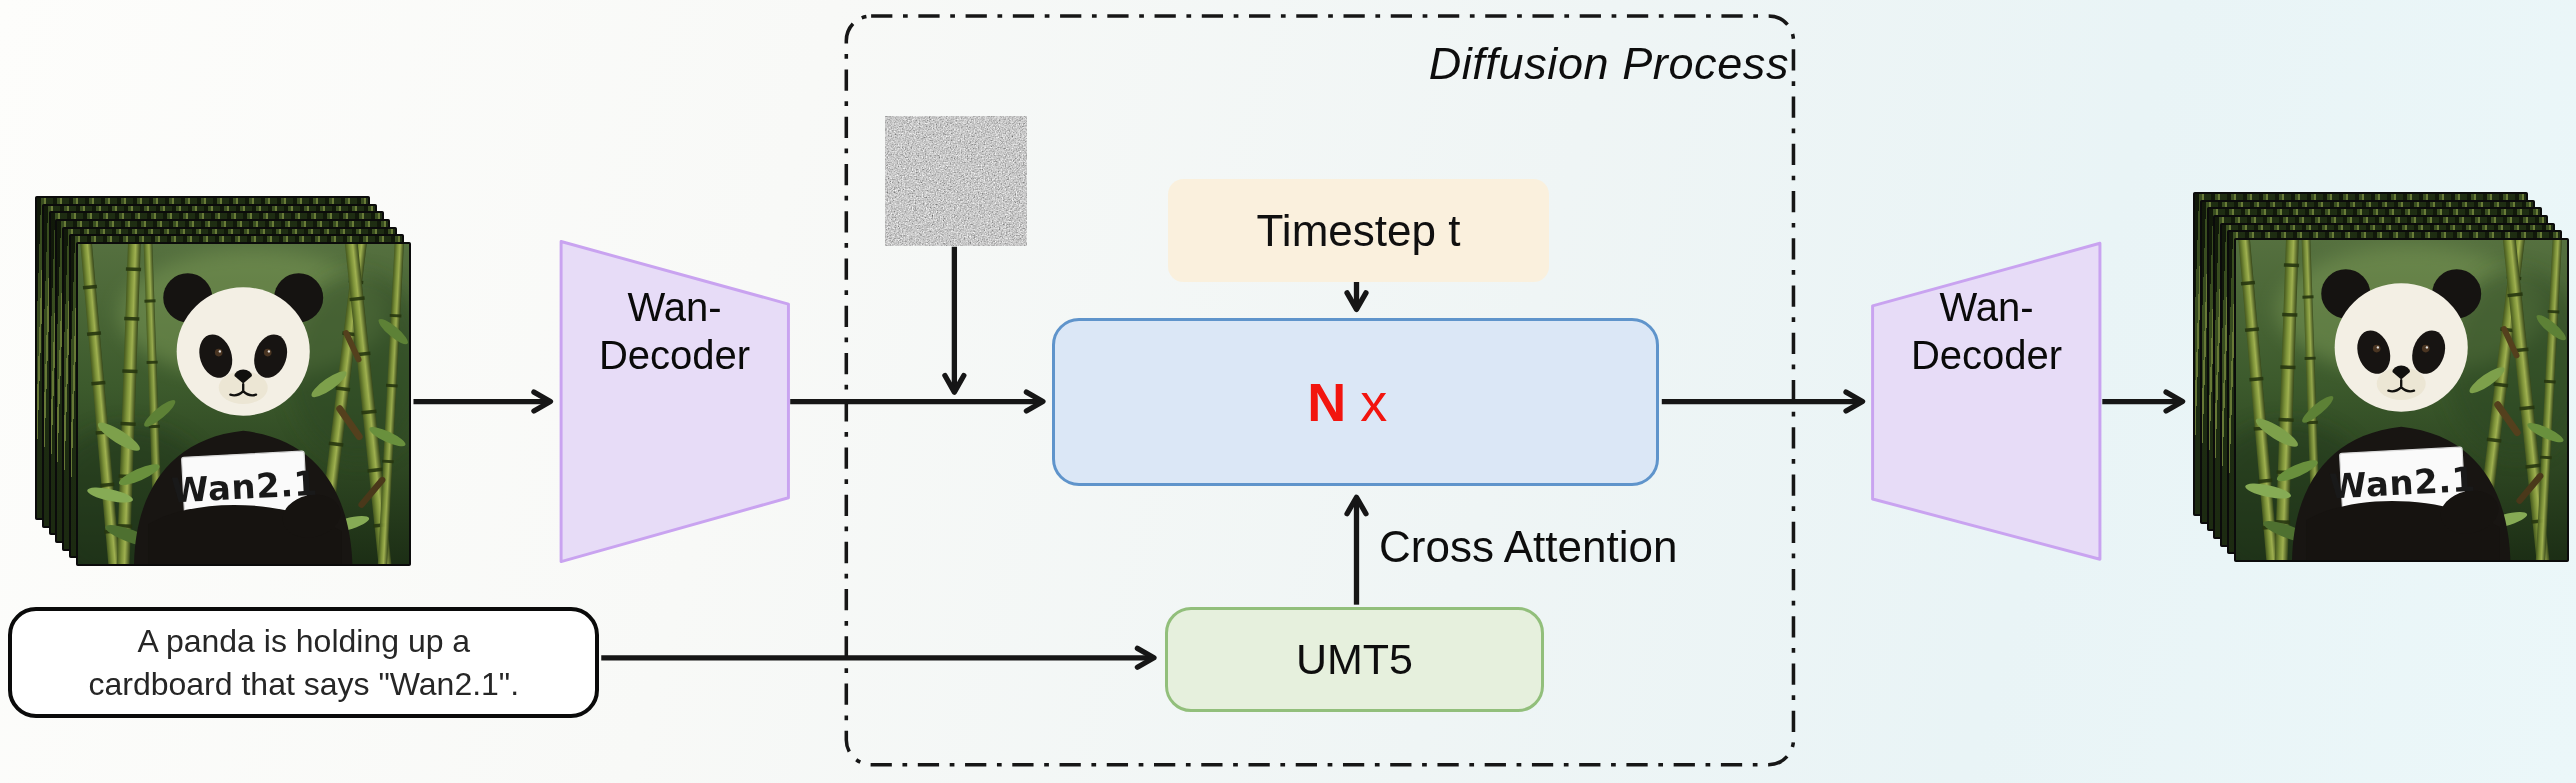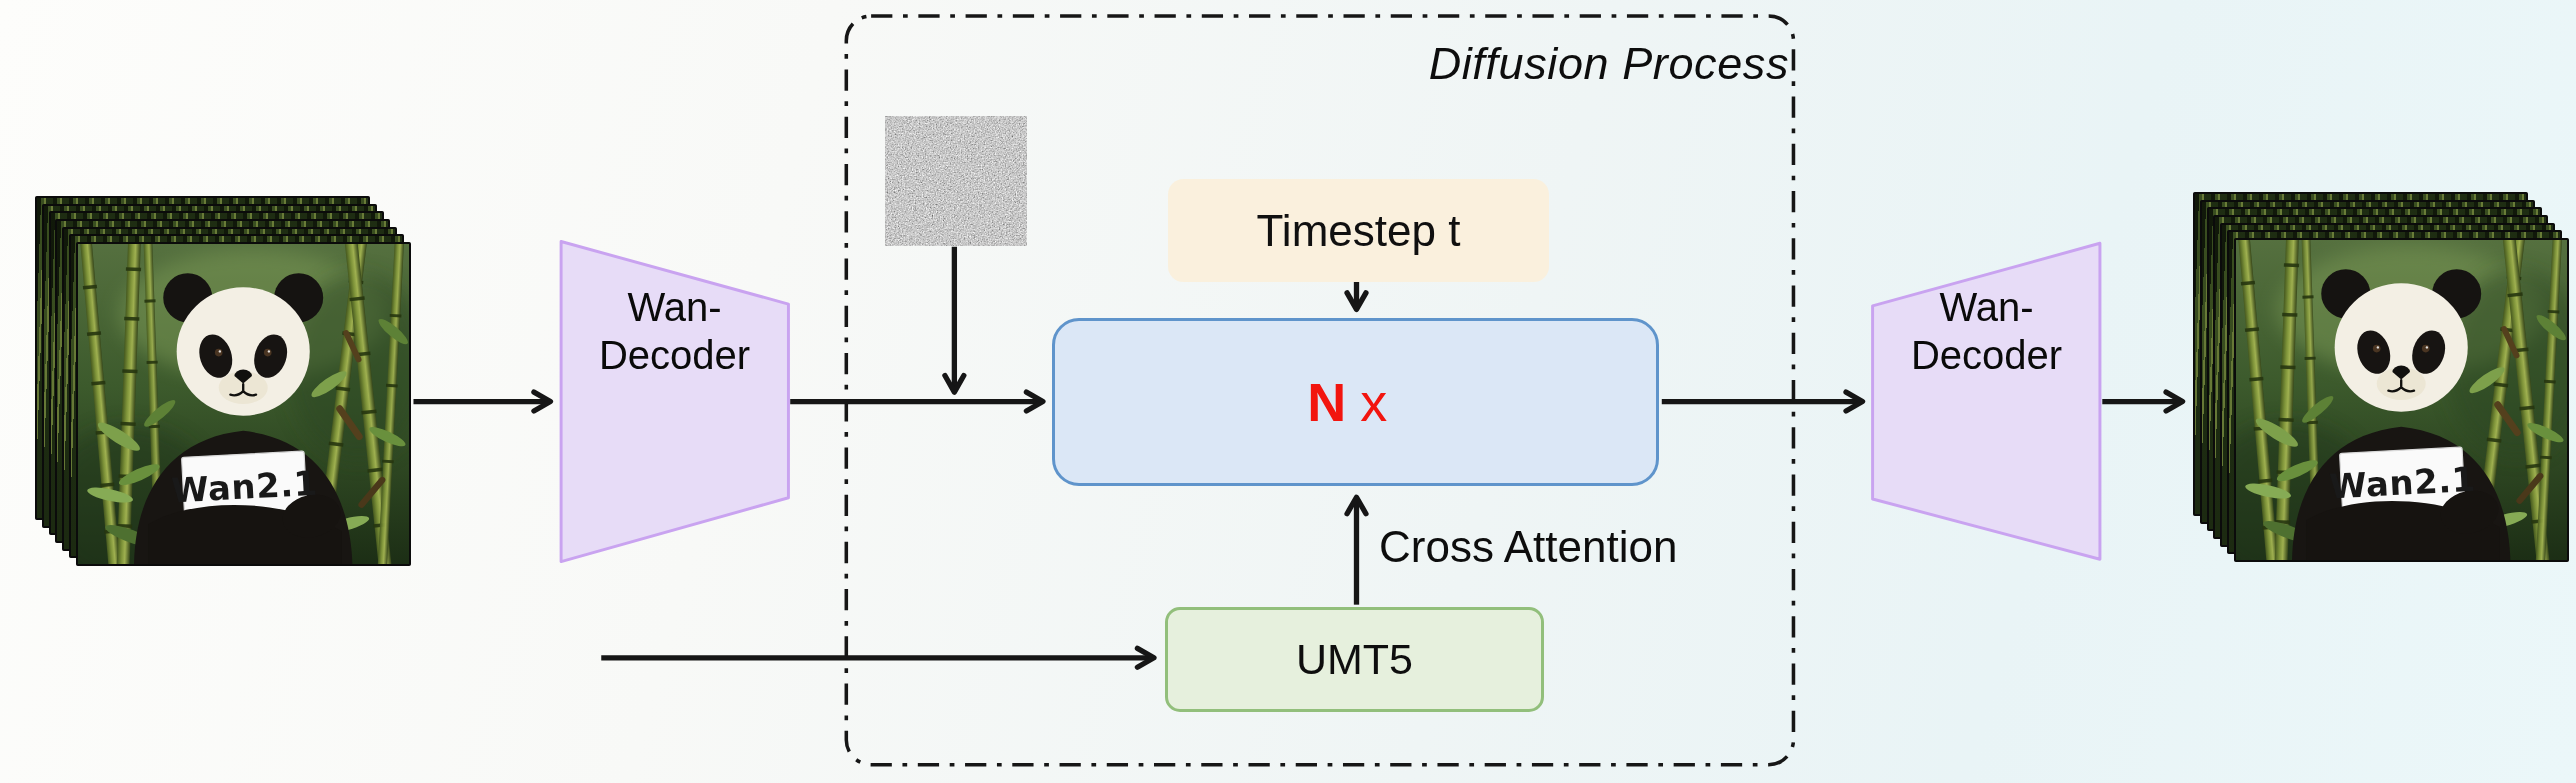--- a/index.html
+++ b/index.html
@@ -25,21 +25,21 @@
     background:#faf0dd;font-size:44px;font-weight:500;color:#101010;margin-top:48px;
   }
   .dit{
     left:1052px;top:318px;width:607px;height:168px;border-radius:27px;
     background:#dbe7f6;border:3.5px solid #5f94cb;font-size:54px;color:#0c0c0c;
   }
   .dit .n{font-weight:700;color:#f2150f;margin-right:14px;}
   .dit .x{font-weight:400;color:#f2150f;margin-right:16.5px;}
   .dit .rest{font-weight:500;color:#0c0c0c;}
   .umt5{
-    left:1165px;top:607px;width:379px;height:105px;border-radius:15px;
+    left:1165px;top:607px;width:379px;height:105px;border-radius:26px;
     background:#e6f0dd;border:3px solid #92bf7b;font-size:43px;font-weight:500;color:#0e0e0e;
   }
   .cross-label{
     position:absolute;left:1379px;top:522px;font-size:44px;font-weight:500;
     color:#0d0d0d;z-index:3;white-space:nowrap;
   }
   .bubble{
     left:8.3px;top:607px;width:591px;height:111px;border-radius:28px;
     background:#ffffff;border:4.1px solid #0a0a0a;flex-direction:column;
     font-size:32px;line-height:43px;color:#262626;text-align:center;
@@ -230,20 +230,24 @@
     <span class="n">N</span>
     <span class="x">x</span>
   </div>
 
   <div class="cross-label">Cross Attention</div>
 
   <div class="box umt5">
     <span>UMT5</span>
   </div>
 
+  <div class="box bubble">
+    <span>A panda is holding up a</span>
+    <span>cardboard that says "Wan2.1".</span>
+  </div>
 
   <div class="vae-label enc-label">
     <span>Wan-</span>
     <span>Decoder</span>
   </div>
   <div class="vae-label dec-label">
     <span>Wan-</span>
     <span>Decoder</span>
   </div>
 

